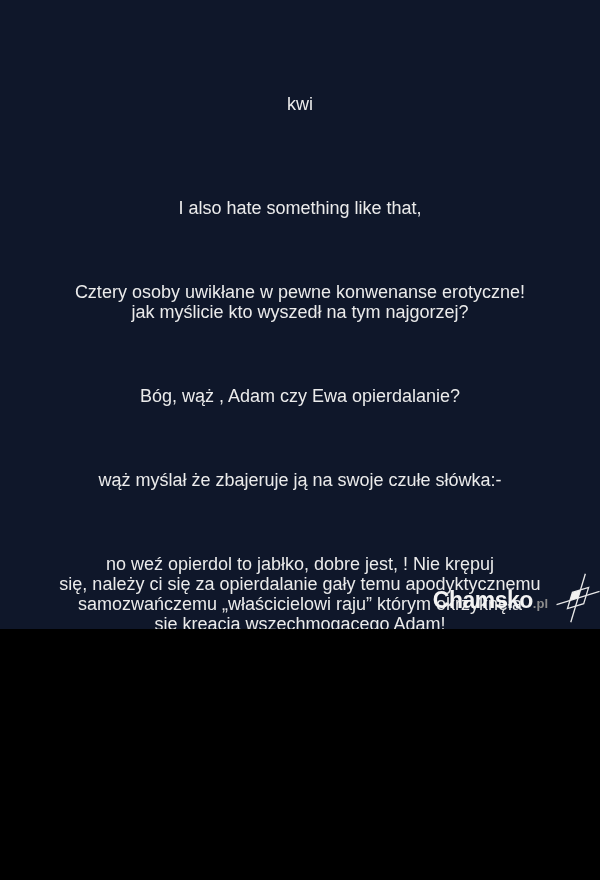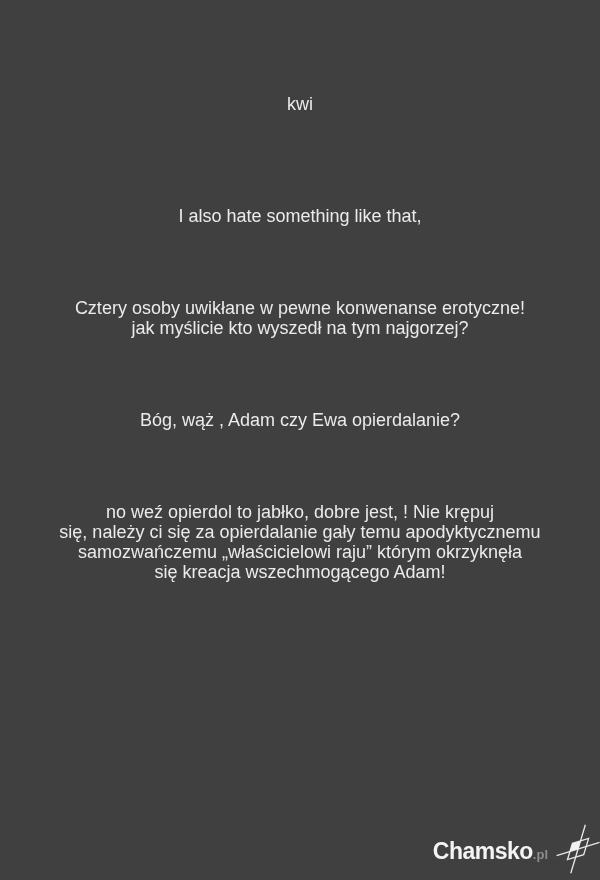--- a/index.html
+++ b/index.html
@@ -3,38 +3,38 @@
 <meta charset="utf-8">
 <style>
   html, body {
     margin: 0;
     padding: 0;
     background: #000;
   }
   .poster {
     position: relative;
     width: 600px;
-    height: 880px;
-    background: #404040;
+    height: 629px;
+    background: #0f172a;
     overflow: hidden;
     font-family: "Liberation Sans", sans-serif;
   }
   .content {
     position: absolute;
     top: 54px;
     left: 0;
     right: 0;
     text-align: center;
     color: #ebebeb;
     font-size: 18px;
     line-height: 20px;
     white-space: pre-wrap;
   }
   .content p {
-    margin: 12px 0 20px 0;
+    margin: 4px 0 20px 0;
   }
   .content p.title {
     margin: 0 0 40px 0;
   }
   .footer {
     position: absolute;
     right: 0;
     bottom: 2px;
     height: 58px;
     display: flex;
@@ -65,20 +65,21 @@
 <body>
 
 <div class="poster">
 
   <div class="content">
     <p class="title">kwi</p>
     <p>I also hate something like that,</p>
     <p>Cztery osoby uwikłane w pewne konwenanse erotyczne!
 jak myślicie kto wyszedł na tym najgorzej?</p>
     <p>Bóg, wąż , Adam czy Ewa opierdalanie?</p>
+    <p>wąż myślał że zbajeruje ją na swoje czułe słówka:-</p>
     <p>no weź opierdol to jabłko, dobre jest, ! Nie krępuj
 się, należy ci się za opierdalanie gały temu apodyktycznemu
 samozwańczemu „właścicielowi raju” którym okrzyknęła
 się kreacja wszechmogącego Adam!</p>
     
     
     
     
   </div>
 

